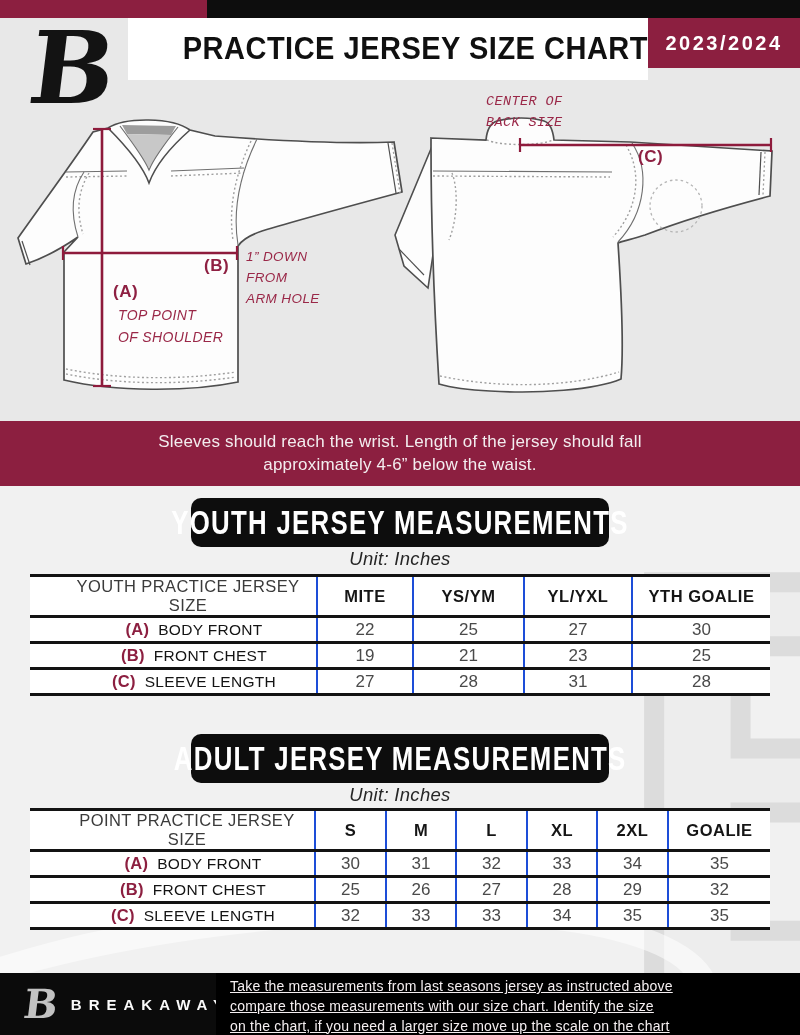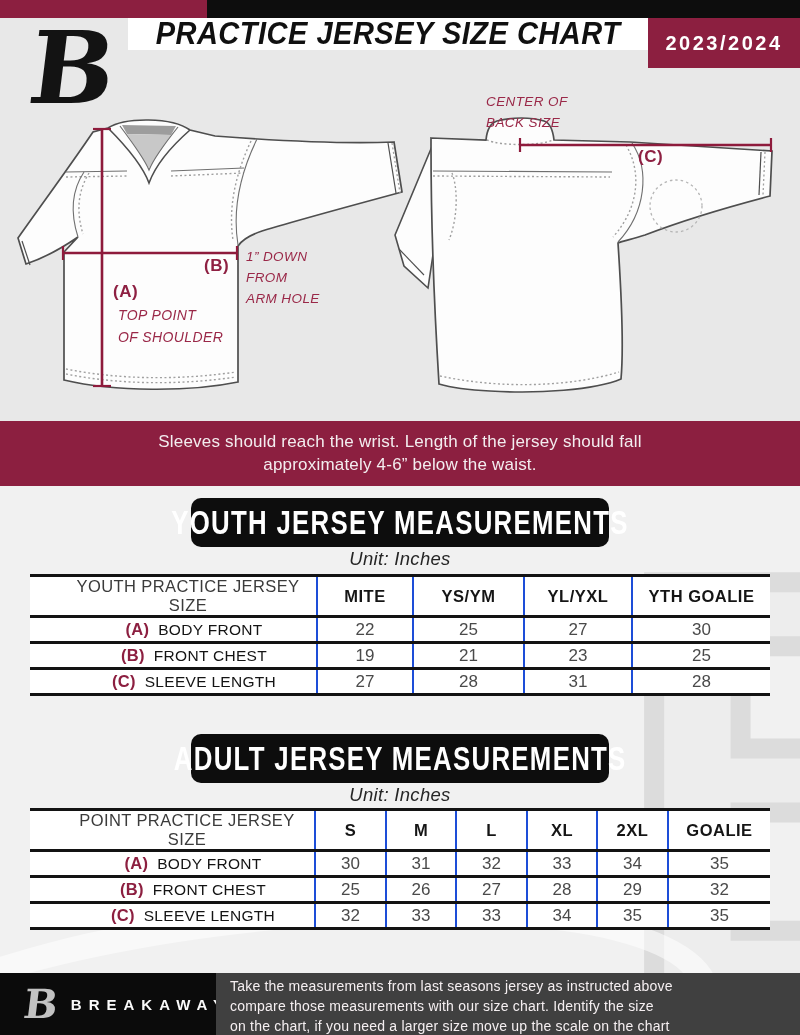--- a/index.html
+++ b/index.html
@@ -13,22 +13,22 @@
   
   .watermark-svg { position:absolute; left:600px; top:540px; width:200px; height:495px; z-index:1; }
   .swoosh { position:absolute; z-index:1; border-radius:50%; }
   .swoosh-footer { left:-180px; top:905px; width:900px; height:260px; border:26px solid rgba(255,255,255,0.55); transform:rotate(-6deg); }
 
   
   .strip { position:absolute; top:0; height:18px; z-index:3; }
   .strip-maroon { left:0; width:207px; background:#8C1F40; }
   .strip-black  { left:207px; width:593px; background:#0D0D0D; }
   .title-bar {
-    position:absolute; left:128px; top:18px; width:520px; height:32px; background:#FFFFFF;
-    display:flex; align-items:center; justify-content:center; z-index:3;font-style:italic;
+    position:absolute; left:128px; top:18px; width:520px; height:62px; background:#FFFFFF;
+    display:flex; align-items:center; justify-content:flex-end; z-index:3;
   }
   .title-bar h1 {
     font-size:29px; font-weight:bold; color:#101010; letter-spacing:.5px;
     transform:scaleY(1.05); white-space:nowrap;
   }
   .year-box {
     position:absolute; left:648px; top:18px; width:152px; height:50px; background:#8C1F40;
     display:flex; align-items:center; justify-content:center; z-index:3;
   }
   .year-box span { color:#fff; font-size:20px; font-weight:bold; letter-spacing:2.5px; white-space:nowrap; }
@@ -37,21 +37,21 @@
     font-family:"DejaVu Serif", serif; font-weight:bold; font-size:100px; line-height:1;
     color:#131313; transform:skewX(-7deg);
   }
 
   
   .diagram-svg { position:absolute; left:0; top:88px; width:800px; height:345px; z-index:2; }
   .anno { position:absolute; z-index:4; color:#9A2848; }
   .anno-label { font-weight:bold; font-size:17px; color:#8E2042; letter-spacing:.5px; }
   .anno-note  { font-style:italic; font-size:13.5px; letter-spacing:.4px; line-height:1.55; }
   .anno-note div { white-space:nowrap; }
-  .pos-center-back { left:486px; top:92px; }
+  .pos-center-back { left:486px; top:92px;font-family:Liberation Mono, monospace; }
   .pos-c-label { left:638px; top:147px; }
   .pos-b-label { left:204px; top:256px; }
   .pos-b-note  { left:246px; top:247px; }
   .pos-a-label { left:113px; top:282px; }
   .pos-a-note  { left:118px; top:305px; font-size:14px; }
 
   
   .banner {
     position:absolute; left:0; top:421px; width:800px; height:65px; background:#8C1F40; z-index:3;
     display:flex; flex-direction:column; align-items:center; justify-content:center; gap:3px;
@@ -100,22 +100,22 @@
   .footer-black {
     position:absolute; left:0; top:973px; width:216px; height:62px; background:#0B0B0B; z-index:3;
     display:flex; align-items:center; padding-left:24px; gap:13px;
   }
   .logo-footer {
     font-family:"DejaVu Serif", serif; font-weight:bold; font-size:40px; line-height:1;
     color:#C2C2C2; transform:skewX(-7deg);
   }
   .brand-name { color:#FAFAFA; font-size:15px; font-weight:bold; letter-spacing:7px; }
   .footer-maroon {
-    position:absolute; left:216px; top:973px; width:584px; height:62px; background:#404040; z-index:3;
-    color:#F5EFF1; font-size:14px; line-height:1.42; padding:4px 0 4px 14px; letter-spacing:.2px;
+    position:absolute; left:216px; top:973px; width:584px; height:62px; background:#000000; z-index:3;
+    color:#F5EFF1; font-size:14px; line-height:1.42; padding:4px 0 4px 14px; letter-spacing:.2px;text-decoration:underline;
   }
   .footer-maroon div { white-space:nowrap; }
 </style>
 </head>
 <body>
 
 <div class="page">
 
   <div class="bg-top"></div>
 

